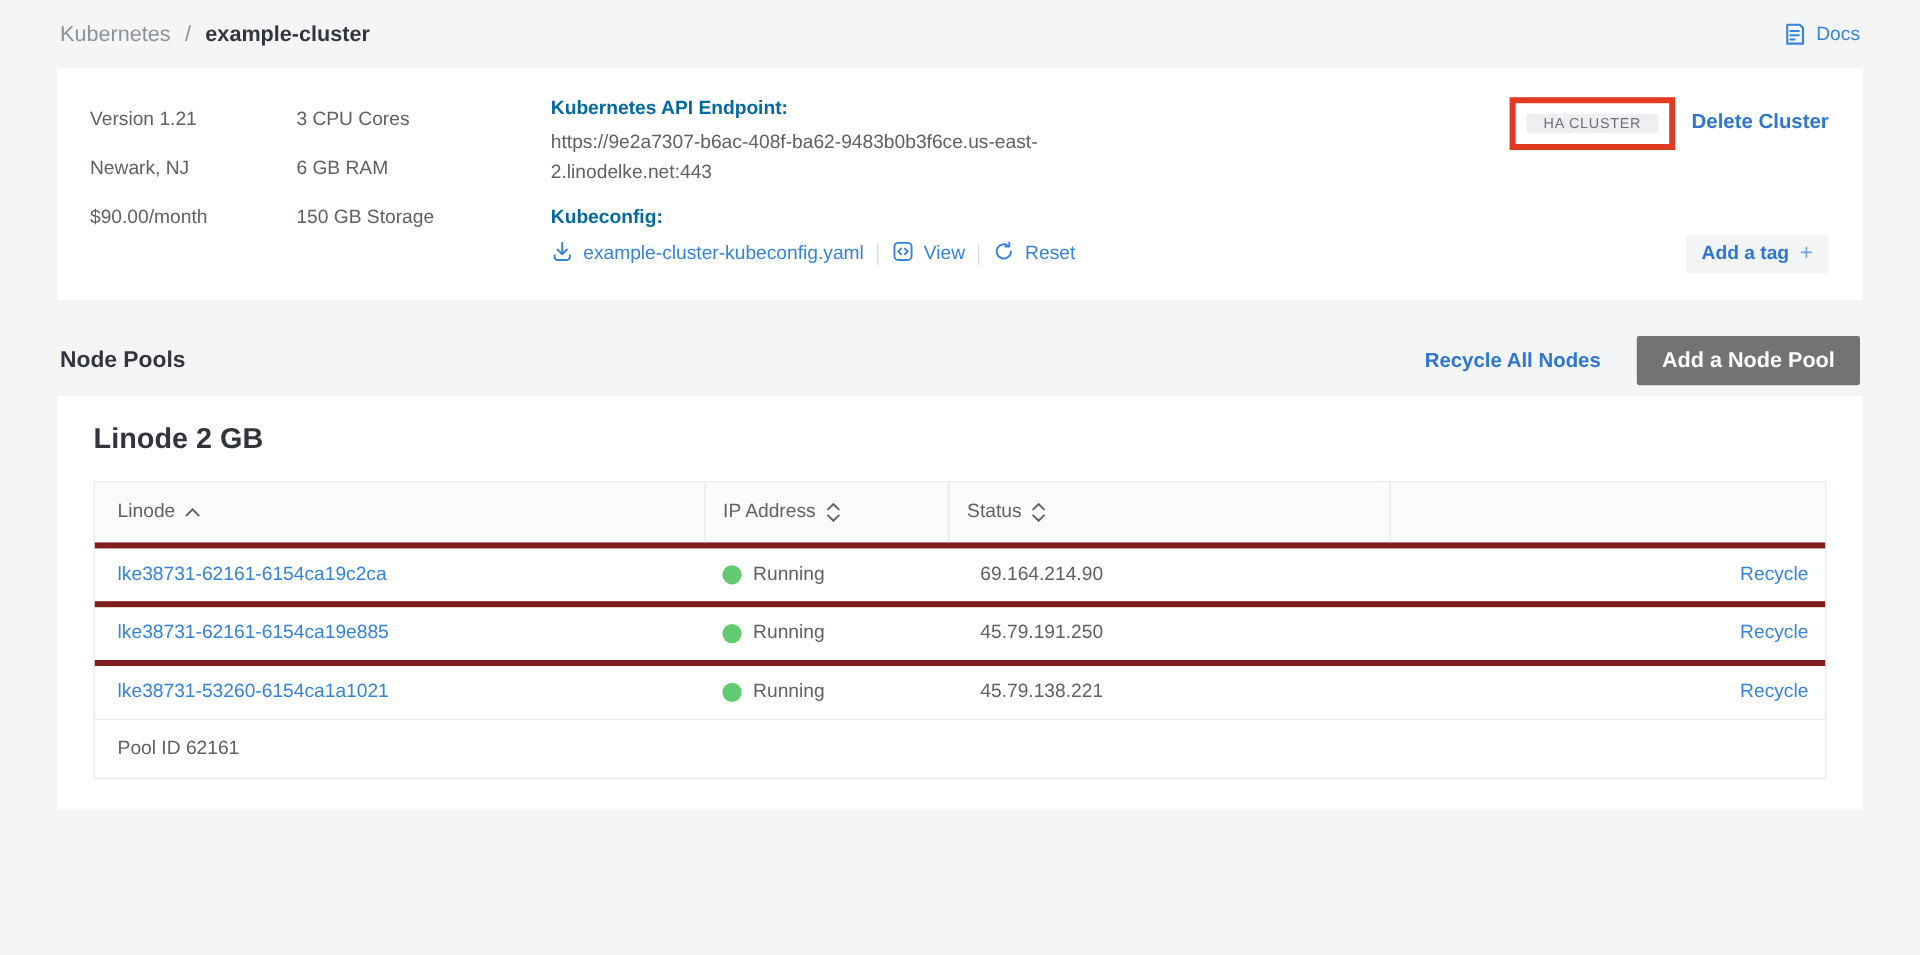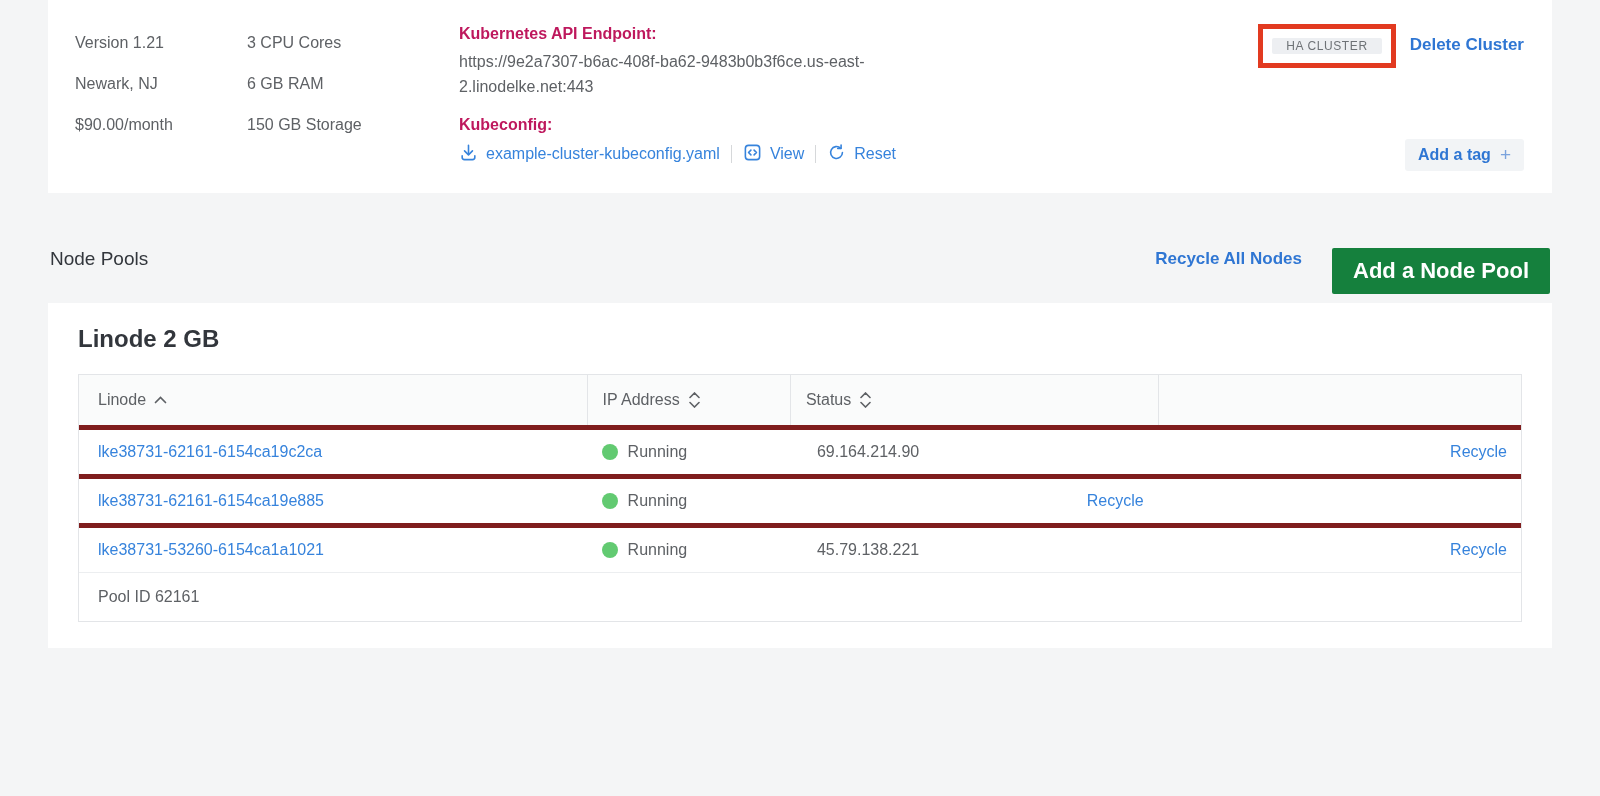--- a/index.html
+++ b/index.html
@@ -33,21 +33,21 @@
     min-height: 193px;
     padding: 22px 28px 22px 27px;
     display: flex;
   }
   .spec-col { font-size: 16px; }
   .spec-col .spec-item { line-height: 41px; white-space: nowrap; }
   .spec-col-1 { width: 172px; }
   .spec-col-2 { width: 212px; }
 
   .endpoint-block { flex: 1; font-size: 16px; padding-top: 3px; }
-  .block-label { font-weight: bold; color: #be185d; margin-bottom: 7px; }
+  .block-label { font-weight: bold; color: #0369a1; margin-bottom: 7px; }
   .endpoint-url { max-width: 445px; line-height: 1.55; overflow-wrap: anywhere; margin-bottom: 16px; }
   .kubeconfig-row { display: flex; align-items: center; gap: 11px; margin-top: 9px; }
   .inline-link {
     display: flex; align-items: center; gap: 8px;
     color: #3683dc; font-size: 16px; cursor: pointer;
   }
   .vdiv { width: 1px; height: 18px; background: #d6d8da; }
 
   .summary-right {
     width: 322px;
@@ -82,29 +82,29 @@
     cursor: pointer;
   }
   .add-tag-chip .tag-label { color: #2f76d3; font-weight: bold; font-size: 16px; }
   .add-tag-chip .plus { color: #7ba3dd; font-size: 19px; line-height: 14px; }
 
   
   .section-header {
     margin: 30px 2px 9px 2px;
     display: flex; align-items: center; justify-content: space-between;
   }
-  .section-title { font-size: 19px; font-weight: normal; color: #32363c; }
+  .section-title { font-size: 19px; font-weight: bold; color: #32363c; }
   .section-actions { display: flex; align-items: center; gap: 30px; }
   .text-action { color: #2f76d3; font-weight: bold; font-size: 17px; cursor: pointer; }
   .primary-btn {
-    background: #15803d; color: #fff;
-    font-weight: bold; font-size: 22px;
+    background: #737373; color: #fff;
+    font-weight: bold; font-size: 18px;
     font-family: inherit;
     border: none; border-radius: 2px;
-    padding: 10px 21px; cursor: pointer; margin-top: 25px;
+    padding: 10px 21px; cursor: pointer;
   }
 
   
   .pool-panel { background: #fff; padding: 0 30px 26px 30px; }
   .pool-header {
     height: 71px;
     display: flex; align-items: center; justify-content: space-between;
   }
   .pool-name { font-size: 24px; font-weight: bold; color: #32363c; }
   .pool-actions { display: flex; align-items: center; gap: 39px; }
@@ -133,20 +133,38 @@
   .tfoot { border-top: 1px solid #eceef0; height: 49px; display: flex; align-items: center; padding-left: 19px; }
 
   .sort-icon { display: inline-flex; flex-direction: column; gap: 2px; }
   .sort-icon svg { display: block; }
 </style>
 </head>
 <body>
 
 <div class="page">
 
+  <div class="topbar">
+    <div class="breadcrumb">
+      <span class="crumb-link">Kubernetes</span>
+      <span class="sep">/</span>
+      <span class="current">example-cluster</span>
+    </div>
+    <div class="docs-link">
+      <span>
+        <svg width="21" height="21" viewBox="0 0 24 24" fill="none" stroke="#3683dc" stroke-width="2" stroke-linecap="round" stroke-linejoin="round">
+          <path d="M5 3h12l3 3v15a0 0 0 0 1 0 0H5a0 0 0 0 1 0 0V3z"></path>
+          <line x1="8" y1="9" x2="16" y2="9"></line>
+          <line x1="8" y1="13" x2="16" y2="13"></line>
+          <line x1="8" y1="17" x2="12" y2="17"></line>
+        </svg>
+      </span>
+      <span>Docs</span>
+    </div>
+  </div>
 
   <div class="summary-panel">
     <div class="spec-col spec-col-1">
       <div class="spec-item">Version 1.21</div>
       <div class="spec-item">Newark, NJ</div>
       <div class="spec-item">$90.00/month</div>
     </div>
     <div class="spec-col spec-col-2">
       <div class="spec-item">3 CPU Cores</div>
       <div class="spec-item">6 GB RAM</div>
@@ -263,20 +281,21 @@
         <div class="td-ip">69.164.214.90</div>
         <div class="td-action"><span>Recycle</span></div>
       </div>
 
       <div class="tr tbody-row">
         <div class="td-linode"><a>lke38731-62161-6154ca19e885</a></div>
         <div class="td-status">
           <span class="status-dot"></span>
           <span>Running</span>
         </div>
+        <div class="td-ip">45.79.191.250</div>
         <div class="td-action"><span>Recycle</span></div>
       </div>
 
       <div class="tr tbody-row">
         <div class="td-linode"><a>lke38731-53260-6154ca1a1021</a></div>
         <div class="td-status">
           <span class="status-dot"></span>
           <span>Running</span>
         </div>
         <div class="td-ip">45.79.138.221</div>

